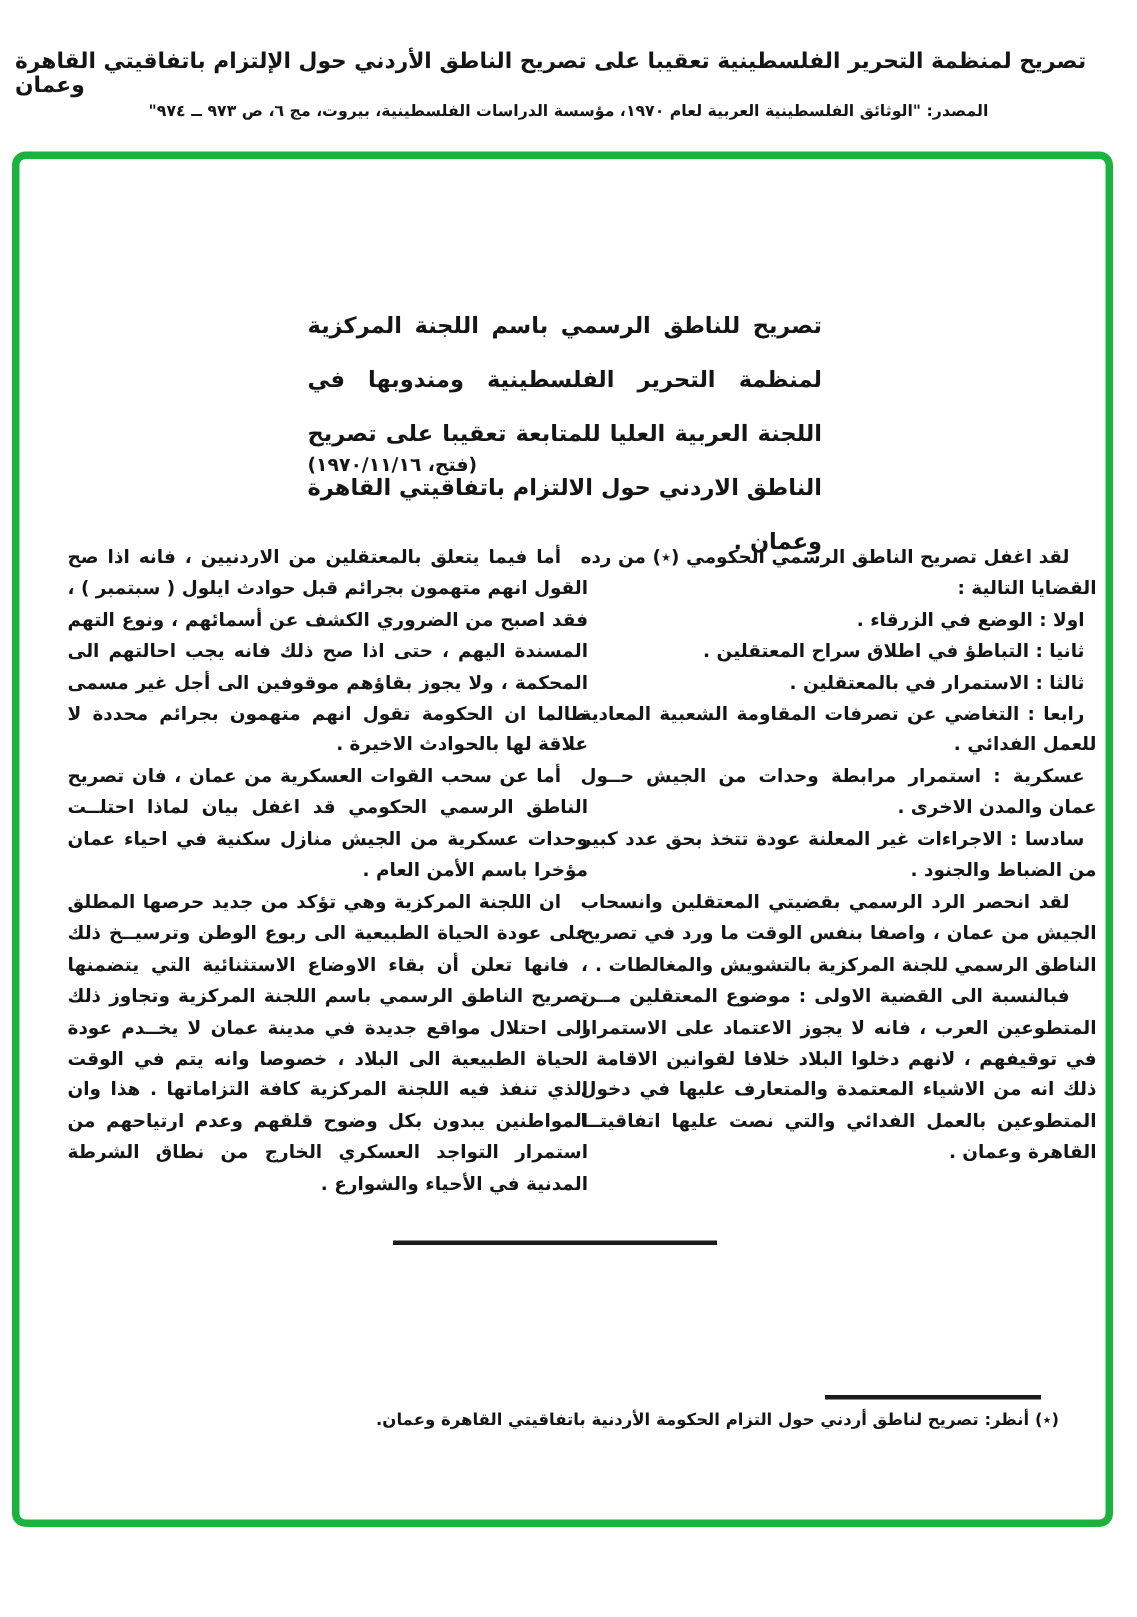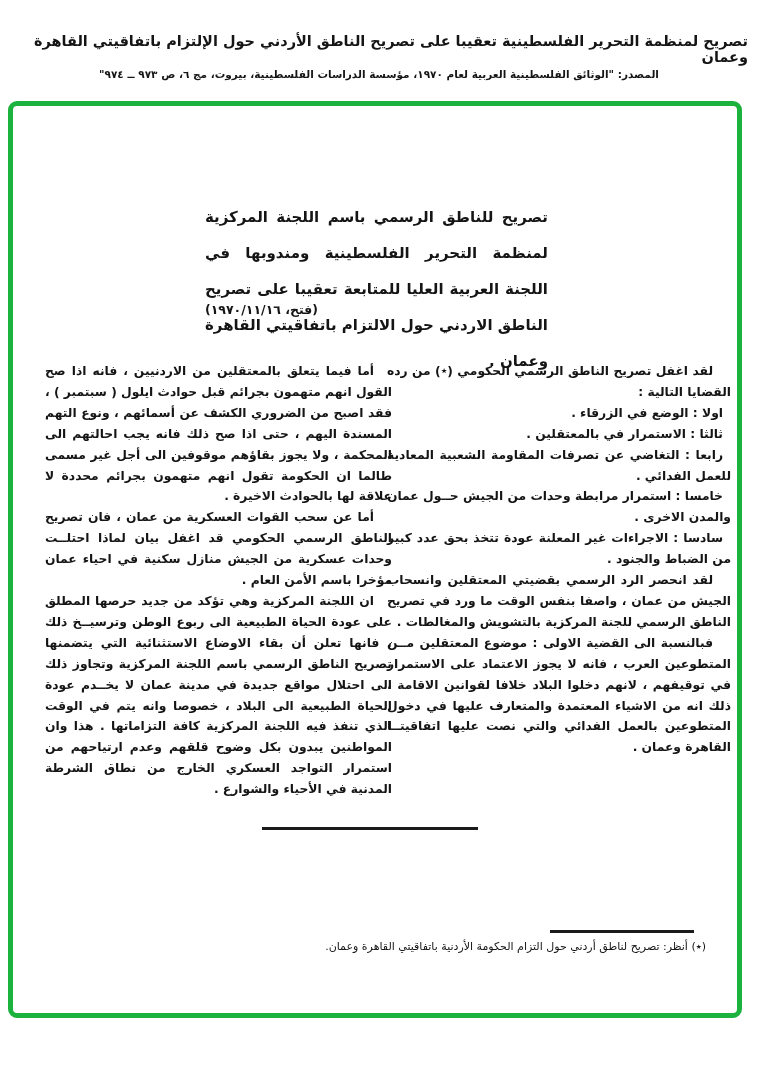--- a/index.html
+++ b/index.html
@@ -8,21 +8,21 @@
     background: #ffffff;
     font-family: "DejaVu Sans", sans-serif;
     color: #151515;
     overflow: hidden;
     position: relative;
   }
   .rtl { direction: rtl; unicode-bidi: embed; text-align: right; }
 
   .top-title {
     position: absolute; top: 33px; left: 10px; right: 10px;
-    text-align: right;
+    text-align: left;
     font-size: 14.5px; font-weight: 700;
   }
   .top-source {
     position: absolute; top: 68px; left: 10px; right: 10px;
     text-align: center;
     font-size: 10.5px; font-weight: 700;
   }
 
   .green-box {
     position: absolute; left: 8px; top: 101px;
@@ -59,42 +59,43 @@
     position: absolute; left: 249px; top: 721px;
     width: 216px; height: 3px; background: #1b1b1b;
   }
   .footnote-rule {
     position: absolute; left: 537px; top: 824px;
     width: 144px; height: 3px; background: #1b1b1b;
   }
   .footnote {
     position: absolute; right: 31px; top: 834px; width: 600px;
     text-align: right;
-    font-size: 11px; font-weight: 400;
+    font-size: 11px; font-weight: 700;
   }
 </style>
 </head>
 <body>
 
 <div class="top-title rtl">تصريح لمنظمة التحرير الفلسطينية تعقيبا على تصريح الناطق الأردني حول الإلتزام باتفاقيتي القاهرة وعمان</div>
 
 <div class="top-source rtl">المصدر: "الوثائق الفلسطينية العربية لعام ١٩٧٠، مؤسسة الدراسات الفلسطينية، بيروت، مج ٦، ص ٩٧٣ ــ ٩٧٤"</div>
 
 <div class="green-box">
 
   <div class="doc-heading rtl">تصريح للناطق الرسمي باسم اللجنة المركزية لمنظمة التحرير الفلسطينية ومندوبها في اللجنة العربية العليا للمتابعة تعقيبا على تصريح الناطق الاردني حول الالتزام باتفاقيتي القاهرة وعمان .</div>
 
   <div class="doc-dateline rtl">(فتح، ١٩٧٠/١١/١٦)</div>
 
   <div class="col col-right rtl">
     <p class="para">لقد اغفل تصريح الناطق الرسمي الحكومي (٭) من رده القضايا التالية :</p>
     <p class="item">اولا : الوضع في الزرقاء .</p>
+    <p class="item">ثانيا : التباطؤ في اطلاق سراح المعتقلين .</p>
     <p class="item">ثالثا : الاستمرار في بالمعتقلين .</p>
     <p class="item">رابعا : التغاضي عن تصرفات المقاومة الشعبية المعادية للعمل الفدائي .</p>
-    <p class="item">خامسا : استمرار مرابطة وحدات من الجيش حــول عمان والمدن الاخرى .</p>
+    <p class="item">عسكرية : استمرار مرابطة وحدات من الجيش حــول عمان والمدن الاخرى .</p>
     <p class="item">سادسا : الاجراءات غير المعلنة عودة تتخذ بحق عدد كبير من الضباط والجنود .</p>
     <p class="para">لقد انحصر الرد الرسمي بقضيتي المعتقلين وانسحاب الجيش من عمان ، واصفا بنفس الوقت ما ورد في تصريح الناطق الرسمي للجنة المركزية بالتشويش والمغالطات .</p>
     <p class="para">فبالنسبة الى القضية الاولى : موضوع المعتقلين مــن المتطوعين العرب ، فانه لا يجوز الاعتماد على الاستمرار في توقيفهم ، لانهم دخلوا البلاد خلافا لقوانين الاقامة ، ذلك انه من الاشياء المعتمدة والمتعارف عليها في دخول المتطوعين بالعمل الفدائي والتي نصت عليها اتفاقيتــا القاهرة وعمان .</p>
   </div>
 
   <div class="col col-left rtl">
     <p class="para">أما فيما يتعلق بالمعتقلين من الاردنيين ، فانه اذا صح القول انهم متهمون بجرائم قبل حوادث ايلول ( سبتمبر ) ، فقد اصبح من الضروري الكشف عن أسمائهم ، ونوع التهم المسندة اليهم ، حتى اذا صح ذلك فانه يجب احالتهم الى المحكمة ، ولا يجوز بقاؤهم موقوفين الى أجل غير مسمى طالما ان الحكومة تقول انهم متهمون بجرائم محددة لا علاقة لها بالحوادث الاخيرة .</p>
     <p class="para">أما عن سحب القوات العسكرية من عمان ، فان تصريح الناطق الرسمي الحكومي قد اغفل بيان لماذا احتلــت وحدات عسكرية من الجيش منازل سكنية في احياء عمان مؤخرا باسم الأمن العام .</p>
     <p class="para">ان اللجنة المركزية وهي تؤكد من جديد حرصها المطلق على عودة الحياة الطبيعية الى ربوع الوطن وترسيــخ ذلك ، فانها تعلن أن بقاء الاوضاع الاستثنائية التي يتضمنها تصريح الناطق الرسمي باسم اللجنة المركزية وتجاوز ذلك الى احتلال مواقع جديدة في مدينة عمان لا يخــدم عودة الحياة الطبيعية الى البلاد ، خصوصا وانه يتم في الوقت الذي تنفذ فيه اللجنة المركزية كافة التزاماتها . هذا وان المواطنين يبدون بكل وضوح قلقهم وعدم ارتياحهم من استمرار التواجد العسكري الخارج من نطاق الشرطة المدنية في الأحياء والشوارع .</p>
   </div>

